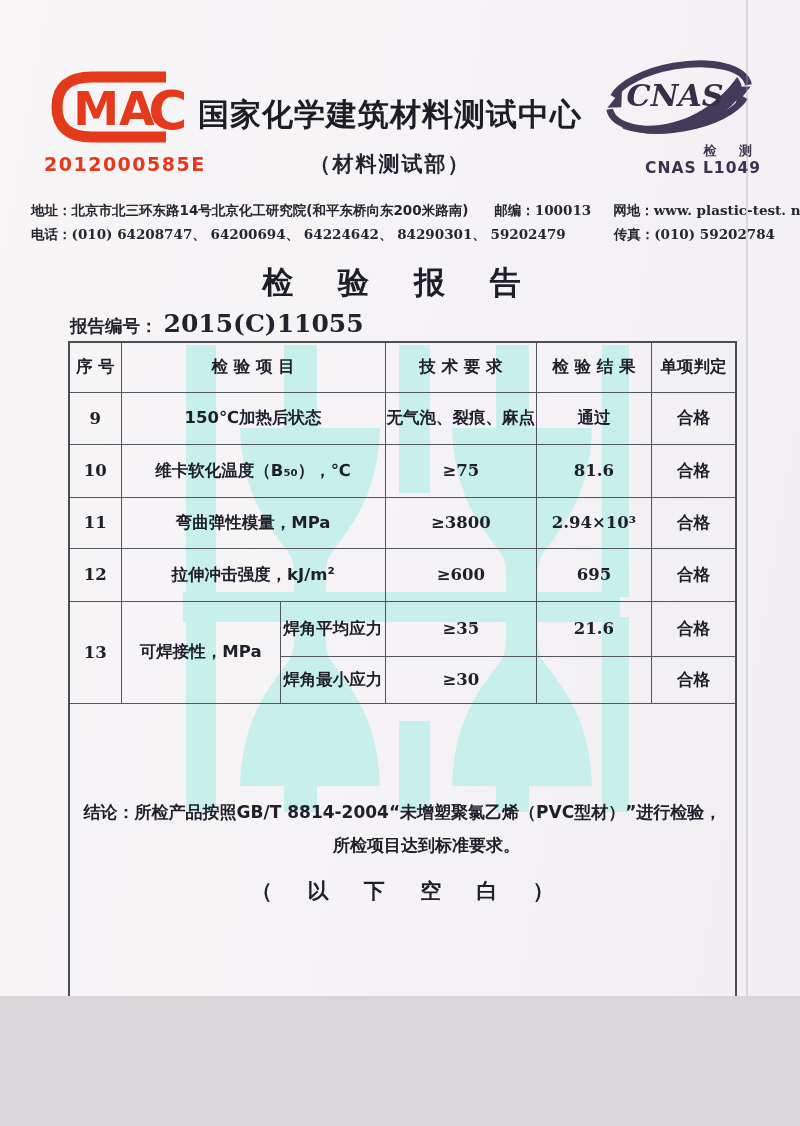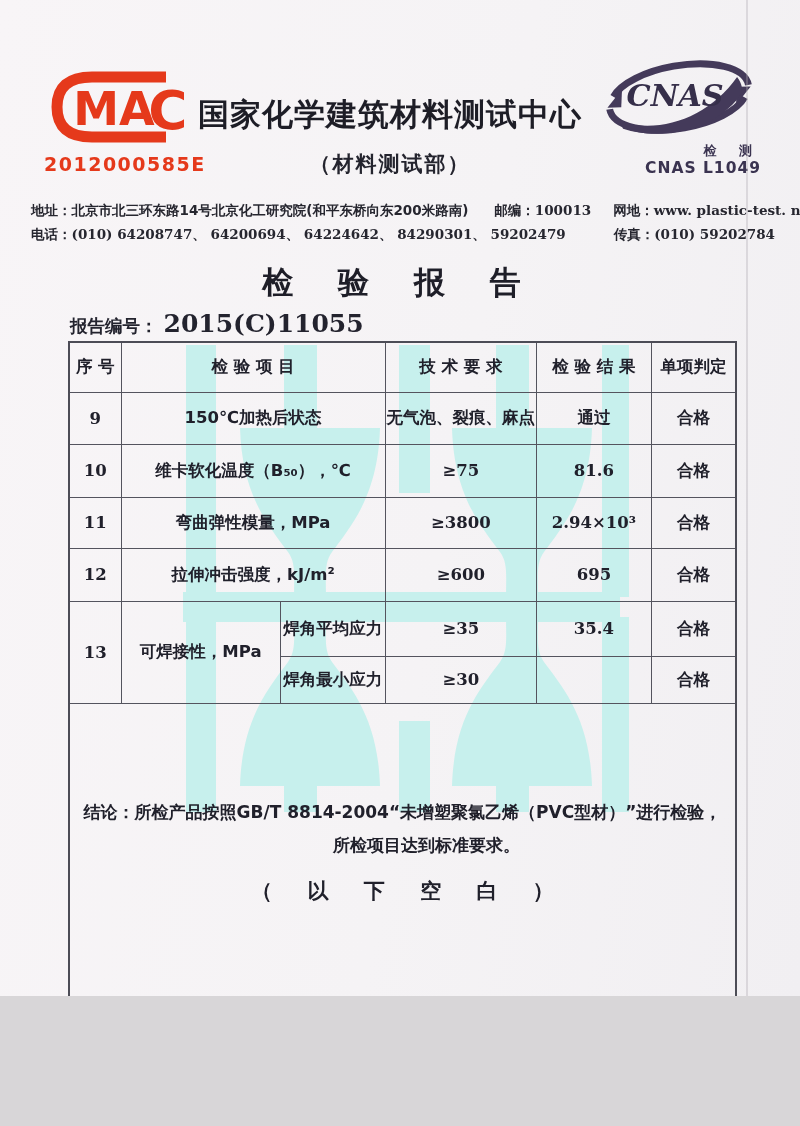--- a/index.html
+++ b/index.html
@@ -181,21 +181,21 @@
         <td class="item" colspan="2">拉伸冲击强度，kJ/m²</td>
         <td class="num">≥600</td>
         <td class="num">695</td>
         <td>合格</td>
       </tr>
       <tr class="h-r13a">
         <td class="num" rowspan="2">13</td>
         <td class="item" rowspan="2">可焊接性，MPa</td>
         <td class="item">焊角平均应力</td>
         <td class="num">≥35</td>
-        <td class="num">35.4</td>
+        <td class="num">21.6</td>
         <td>合格</td>
       </tr>
       <tr class="h-r13b">
         <td class="item">焊角最小应力</td>
         <td class="num">≥30</td>
         <td class="num"></td>
         <td>合格</td>
       </tr>
       <tr class="h-concl">
         <td class="concl" colspan="6">

